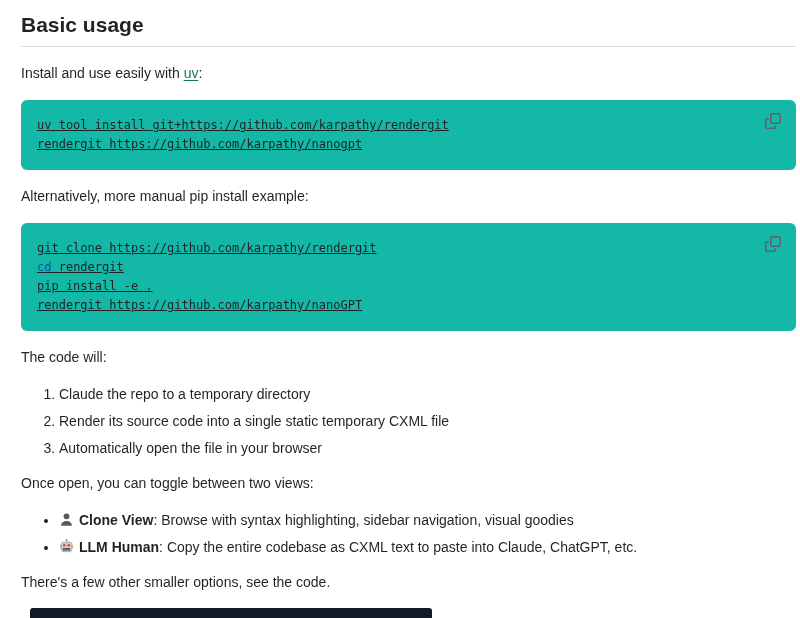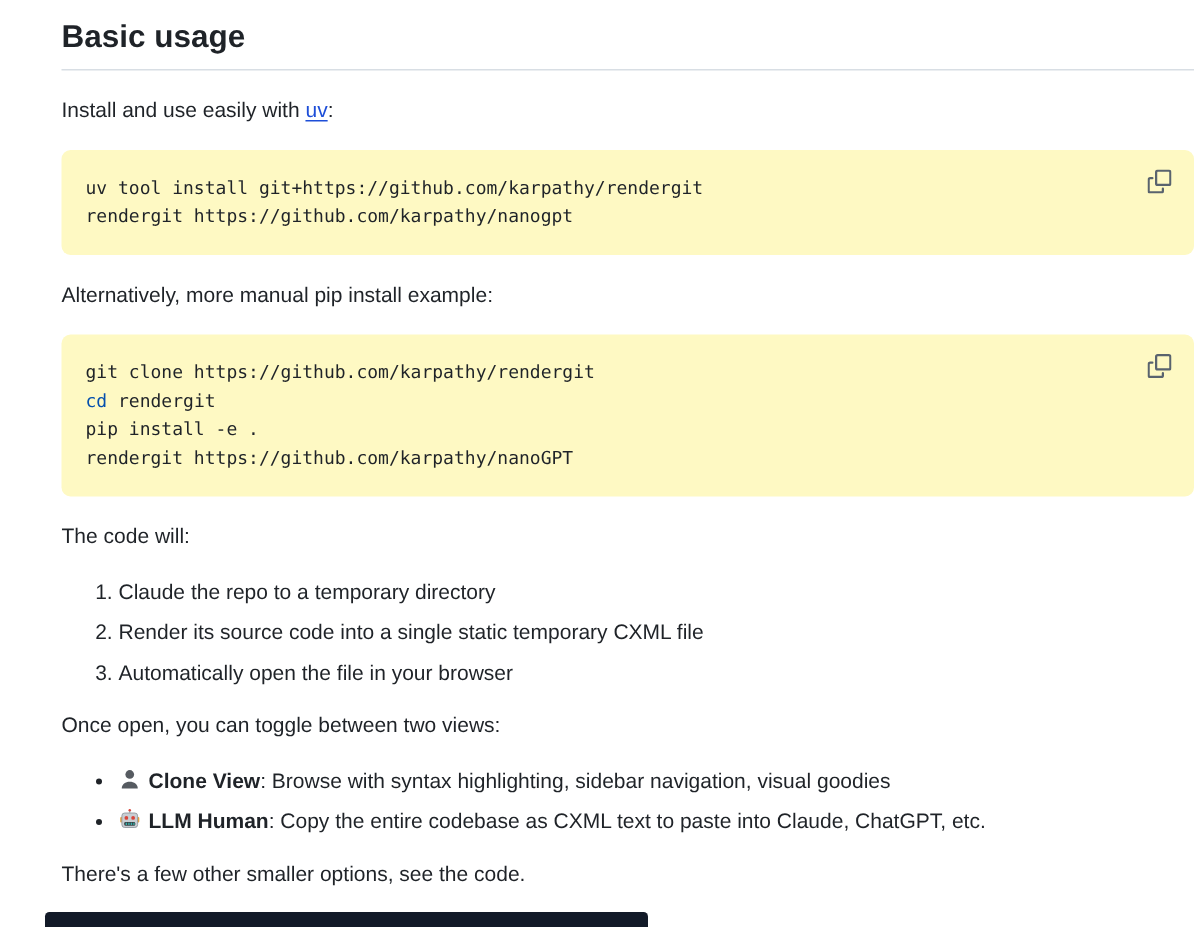--- a/index.html
+++ b/index.html
@@ -8,46 +8,47 @@
     width: 800px;
     height: 618px;
     background: #ffffff;
     color: #1f2328;
     font-family: "Liberation Sans", sans-serif;
     font-size: 14px;
     line-height: 1.5;
     position: relative;
     overflow: hidden;
   }
-  .content { padding: 12px 4px 0 21px; margin-left: 20px; }
+  .content { padding: 12px 4px 0 21px; }
 
   h2.section-heading {
     font-size: 21px;
     font-weight: bold;
     margin: 0 0 16px 0;
     padding-bottom: 8px;
     border-bottom: 1px solid #d8dee4;
     line-height: 1.25;
   }
 
   p.md-para { margin: 0 0 16px 0; }
 
   a.inline-link {
-    color: #1d4ed8;
+    color: #15803d;
     text-decoration: underline;
     text-underline-offset: 2px;
     cursor: pointer;
   }
 
   .code-block {
     position: relative;
-    background: #fef9c3;
+    background: #14b8a6;
     border-radius: 6px;
     padding: 16px;
     margin: 0 0 16px 0;
+    text-decoration: underline;
   }
   .code-block pre {
     margin: 0;
     font-family: "DejaVu Sans Mono", monospace;
     font-size: 12px;
     line-height: 19px;
     color: #1f2328;
     white-space: pre;
   }
   .tok-builtin { color: #0550ae; }

